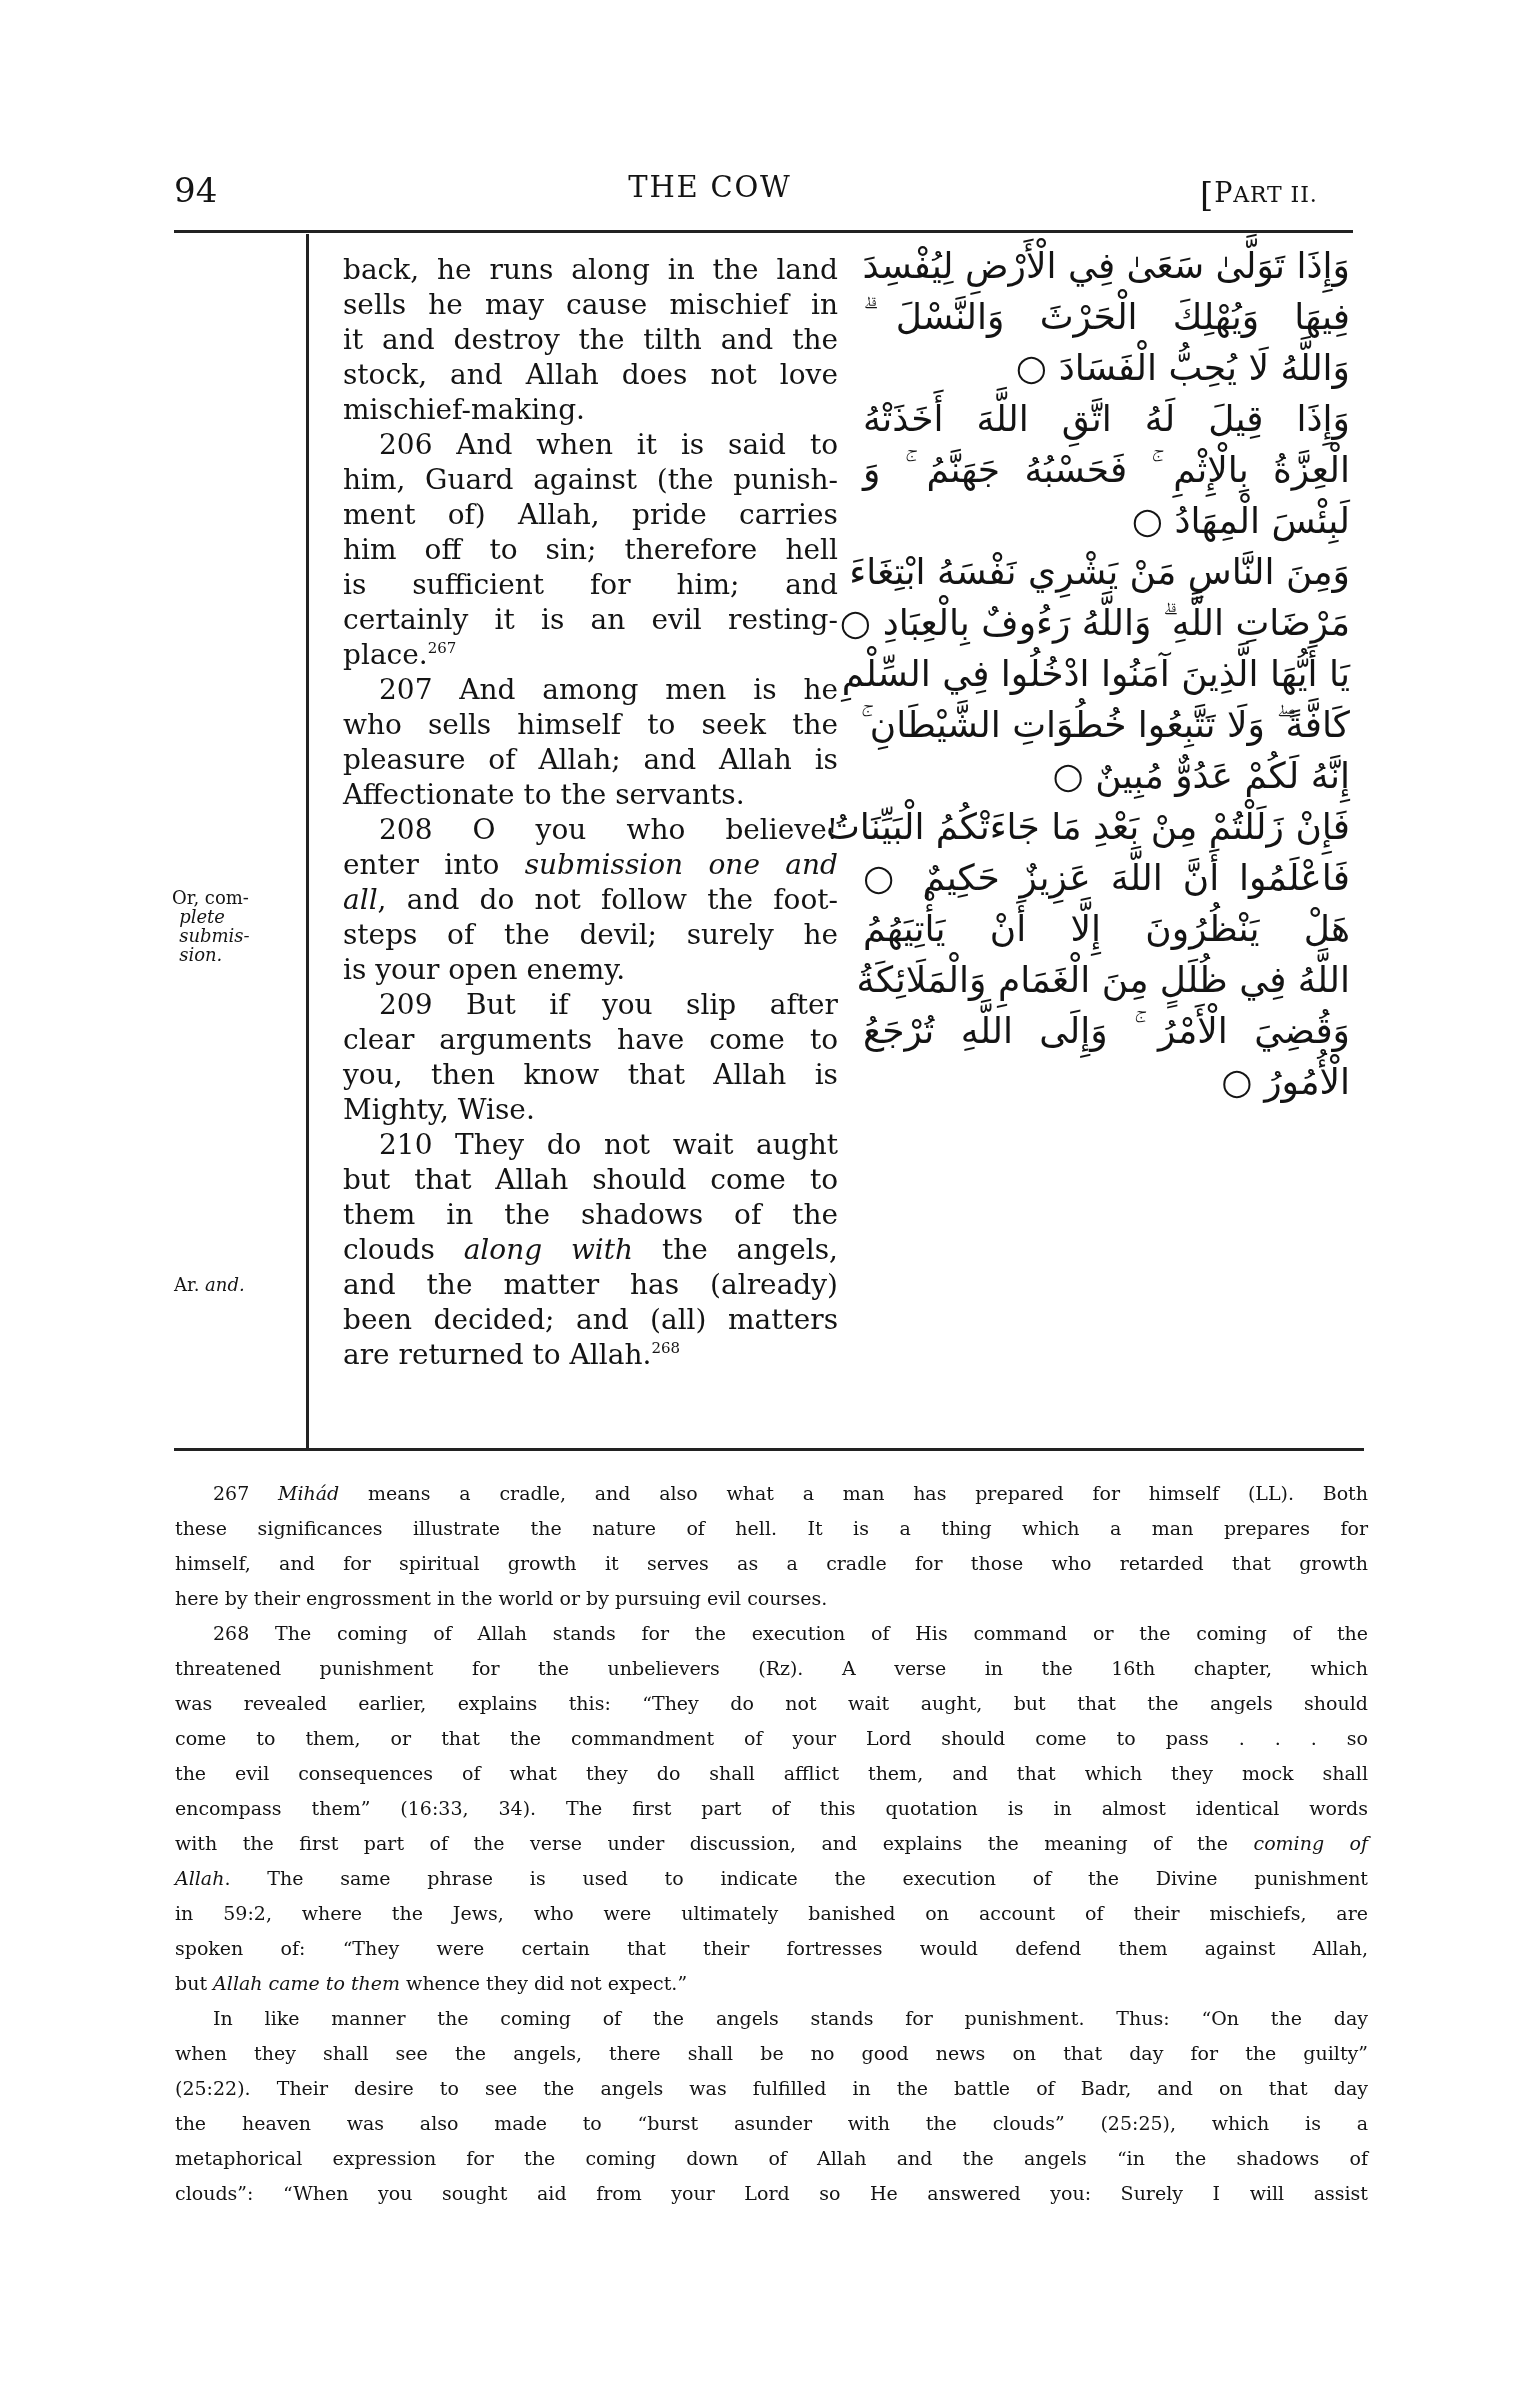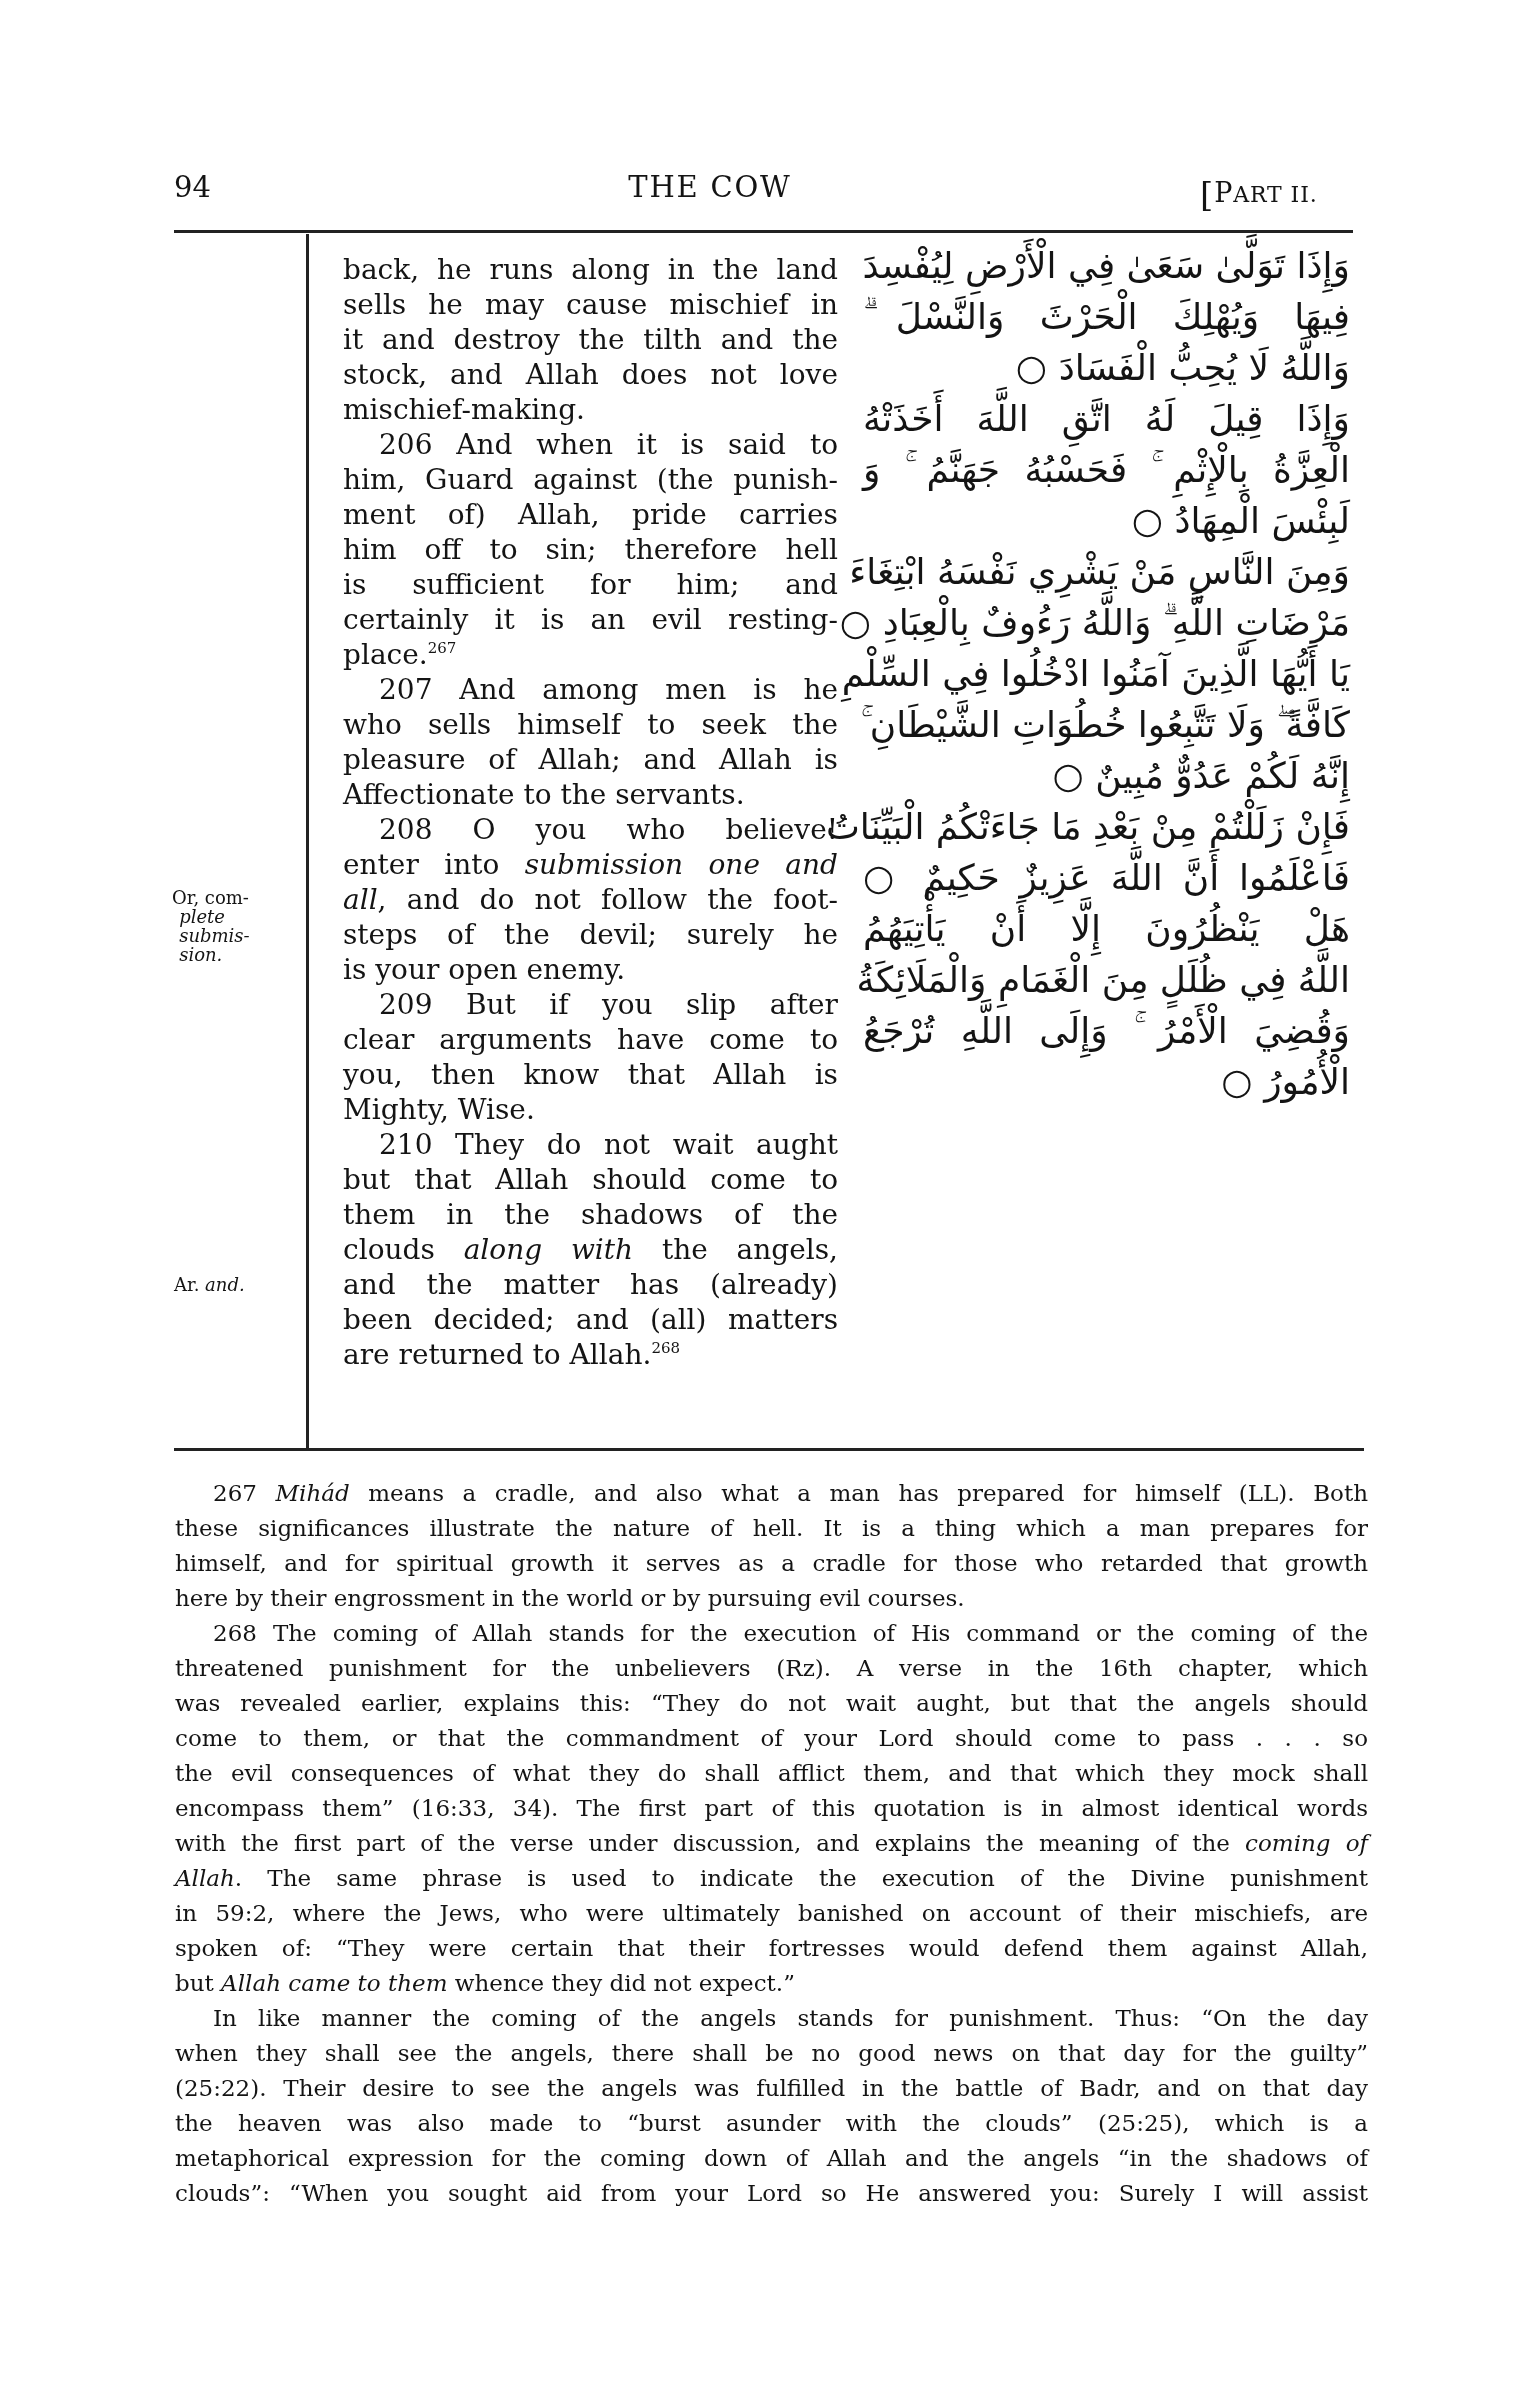--- a/index.html
+++ b/index.html
@@ -1,19 +1,19 @@
 <!DOCTYPE html>
 <html style="font-size:14.3px"><head>
 <meta charset="utf-8">
 <style>
   html, body { margin: 0; padding: 0; background: #ffffff; }
   body { width: 1538px; height: 2401px; position: relative; overflow: hidden;
          font-family: "DejaVu Serif", "Liberation Serif", serif; color: #141414; }
   .abs { position: absolute; }
-  #page-number { left: 174px; top: 170px; font-size: 29px; }
+  #page-number { left: 174px; top: 170px; font-size: 34px; }
   #running-title { left: 0; width: 1420px; top: 170px; text-align: center; font-size: 29px; letter-spacing: 1.8px; }
   #part-label { left: 1200px; top: 170px; font-size: 27px; letter-spacing: 0.9px; }
   #part-label .br { font-size: 34px; display:inline-block; transform: translateY(3.6px); }
   #part-label .sc { font-size: 22px; }
   #top-rule { left: 174px; top: 230px; width: 1179px; height: 2.7px; background: #222; }
   #col-rule { left: 306px; top: 234px; width: 2.7px; height: 1216px; background: #222; }
   #bottom-rule { left: 174px; top: 1448px; width: 1190px; height: 2.7px; background: #222; }
 
   #english { left: 343px; top: 252px; width: 495px; font-size: 28px; line-height: 35px; }
   #english .line { display: block; text-align: justify; text-align-last: justify; white-space: nowrap; }
@@ -25,21 +25,21 @@
   .margin-note { font-size: 18px; line-height: 19px; }
   #margin-note-1 { left: 172px; top: 868px; width: 107px; margin-top: 20px; }
   #margin-note-1 .l { display:block; }
   #margin-note-1 .l.i { padding-left: 7.2px; font-style: italic; }
   #margin-note-2 { left: 174px; top: 1275px; width: 107px; }
 
   #arabic { left: 863px; top: 240px; width: 487px; direction: rtl; font-size: 36px; line-height: 51px; font-family: "DejaVu Sans", sans-serif; }
   #arabic .aline { display: block; white-space: nowrap; text-align: justify; text-align-last: justify; }
   #arabic .aline.end { text-align-last: right; }
 
-  #footnotes { left: 175px; top: 1476px; width: 1193px; font-size: 23px; line-height: 35px; }
+  #footnotes { left: 175px; top: 1476px; width: 1193px; font-size: 19px; line-height: 35px; }
   #footnotes .fl { display: block; white-space: nowrap; text-align: justify; text-align-last: justify; }
   #footnotes .fl.last { text-align-last: left; }
   #footnotes .fl.indent { padding-left: 38px; }
   #footnotes i { font-style: italic; }
 </style>
 </head>
 <body>
 
 <div class="abs" id="page-number">94</div>
 <div class="abs" id="running-title">THE COW</div>

